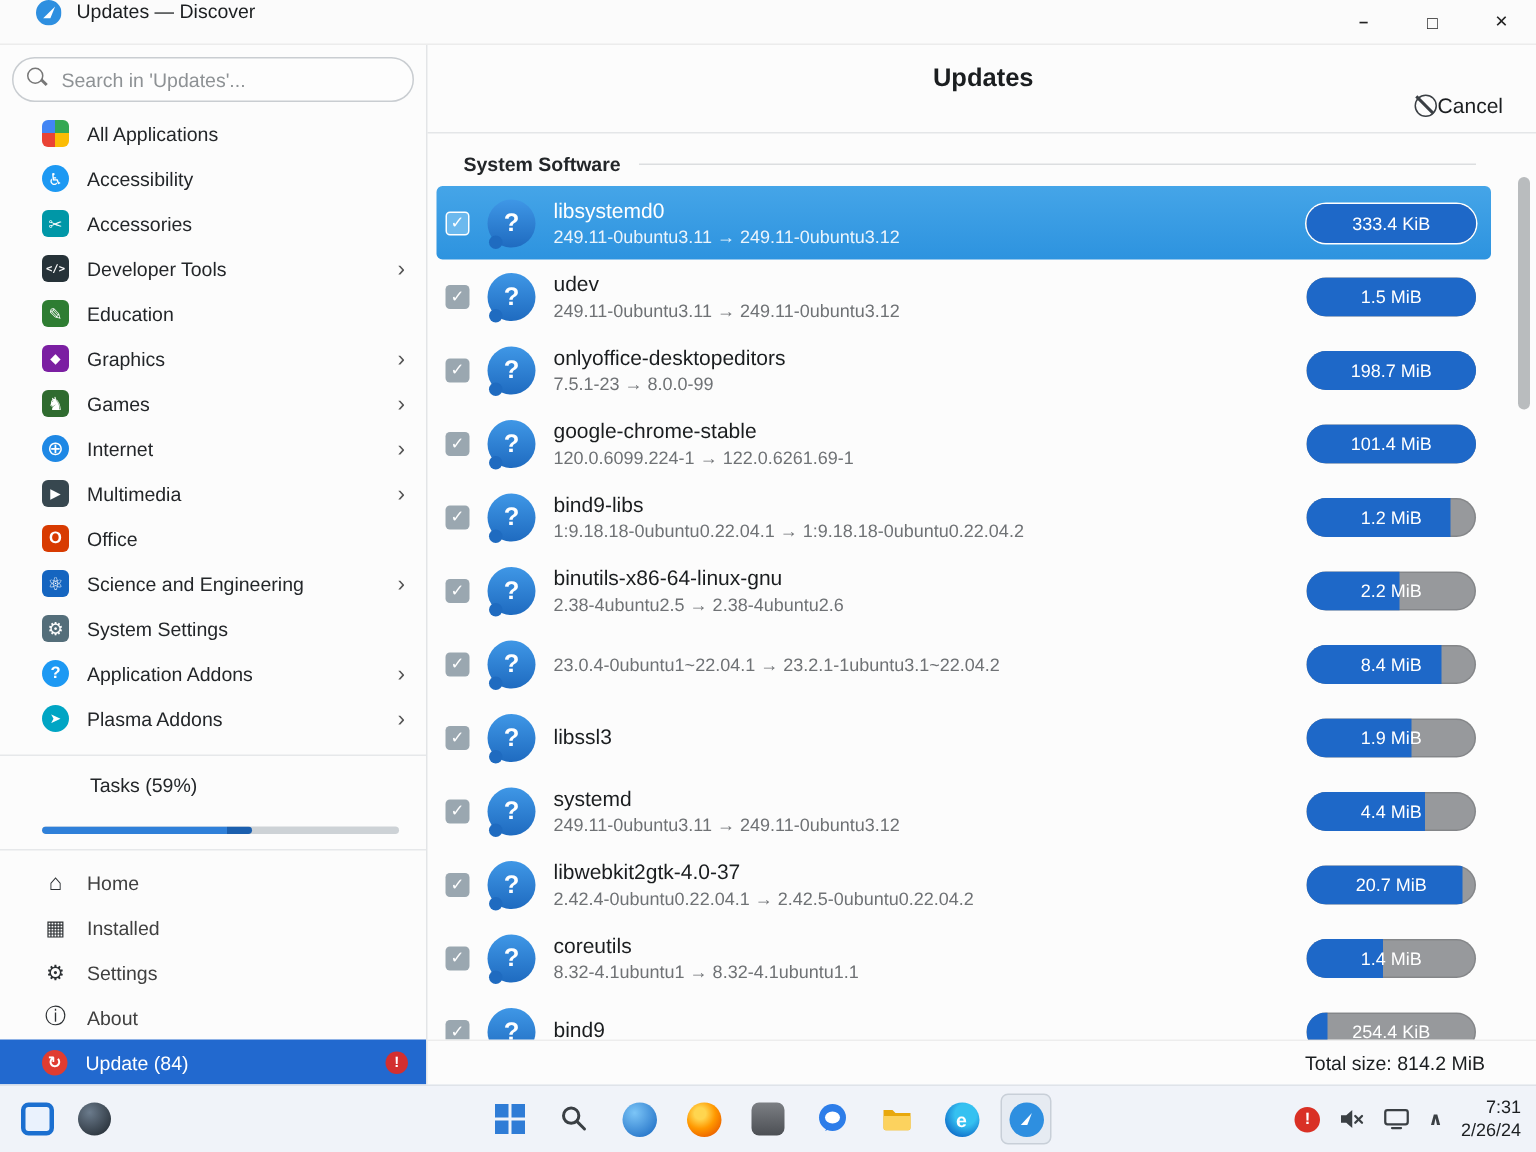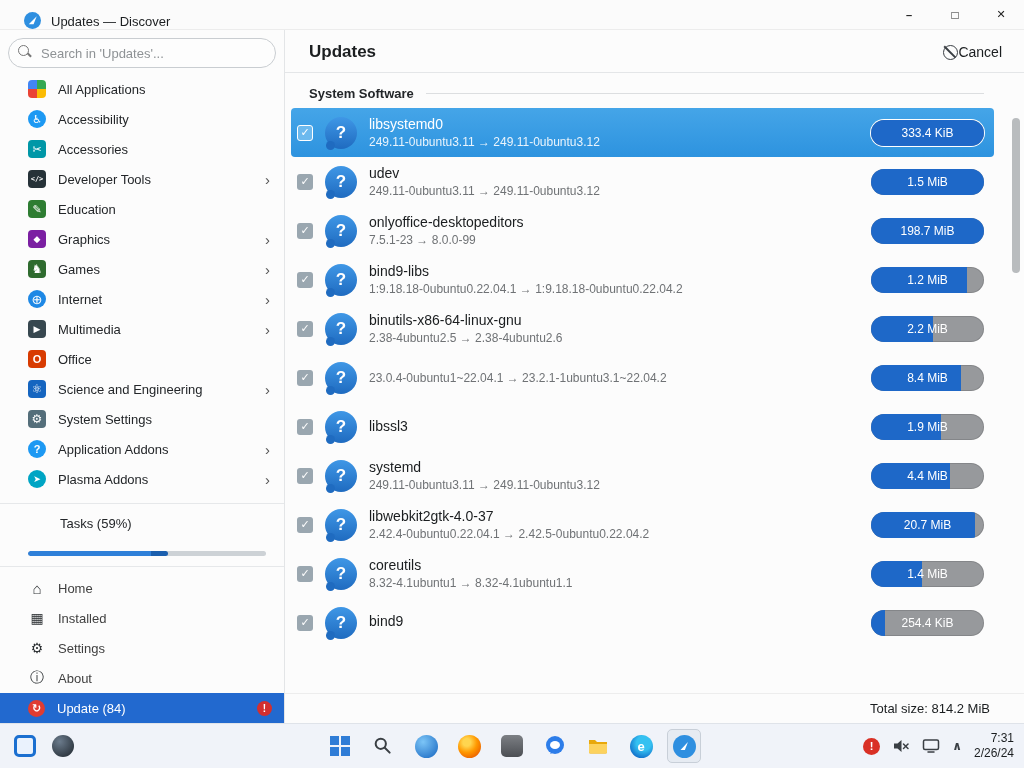--- a/index.html
+++ b/index.html
@@ -1,21 +1,21 @@
 <!DOCTYPE html>
 <html><head>
 <meta charset="utf-8">
 <style>
   * { box-sizing: border-box; margin: 0; padding: 0; }
   html,body { width:1024px; height:768px; }
   body { font-family:"Liberation Sans","DejaVu Sans",sans-serif; background:#d0d0d0; overflow:hidden; }
   .screen { width:1024px; height:768px; position:relative; background:#fcfcfc; overflow:hidden; }
 
   
-  .titlebar { height:30px; display:flex; align-items:flex-end; background:#fbfbfb; border-bottom:1px solid #ececec; padding-left:24px; }
+  .titlebar { height:30px; display:flex; align-items:flex-start; background:#fbfbfb; border-bottom:1px solid #ececec; padding-left:24px; }
   .titlebar .appicon { width:17px; height:17px; margin-right:10px; }
   .titlebar .title { font-size:13px; color:#1b1e20; }
   .wincontrols { margin-left:auto; display:flex; height:100%; }
   .winbtn { width:46px; height:100%; display:flex; align-items:center; justify-content:center; font-size:11px; color:#222; }
   .winbtn.min::before{content:"\2013"; font-weight:bold;}
   .winbtn.max::before{content:"\25A1"; font-size:12px;}
   .winbtn.close::before{content:"\2715";}
 
   
   .content { position:absolute; top:30px; bottom:45px; left:0; right:0; display:flex; background:#fcfcfc;justify-content:flex-end; }
@@ -79,21 +79,21 @@
   .ic-about::before { content:"\24D8"; }
   .nav-label { font-size:13px; color:#404040; }
 
   .update-row { height:30px; display:flex; align-items:center; gap:12px; padding:0 12px 0 28px; background:#2269cf; color:#fff; }
   .upd-ic { width:17px; height:17px; border-radius:50%; background:#e03c31; display:flex; align-items:center; justify-content:center; flex:0 0 17px; }
   .upd-ic::before { content:"\21BB"; color:#fff; font-size:11px; font-weight:bold; }
   .update-label { font-size:13px; flex:1; }
   .upd-badge { width:15px; height:15px; border-radius:50%; background:#d32f2f; color:#fff; font-size:10px; font-weight:bold; display:flex; align-items:center; justify-content:center; }
 
   
-  .main-header { display:flex; align-items:center; padding:12px 22px 10px 24px; }
+  .main-header { display:flex; align-items:center; padding:12px 22px 10px 24px;flex-direction:column; }
   .main-title { font-size:17px; font-weight:600; color:#1b1e20; }
   .cancel-btn { margin-left:auto; display:flex; align-items:center; gap:0; cursor:default; }
   .cancel-ic { width:15px; height:15px; border:1.6px solid #3a3f44; border-radius:50%; position:relative; }
   .cancel-ic::after { content:""; position:absolute; left:-2px; top:5px; width:16px; height:1.6px; background:#3a3f44; transform:rotate(45deg); }
   .cancel-label { font-size:14px; color:#1b1e20; }
   .main-divider { height:1px; background:#e4e6e8; }
 
   .section-row { display:flex; align-items:center; padding:13px 40px 7px 24px; }
   .section-label { font-size:13px; font-weight:bold; color:#232629; white-space:nowrap; }
   .section-line { flex:1; height:1px; background:#dcdee0; margin-left:12px; }
@@ -336,20 +336,32 @@
             <div class="utext">
               <div class="uname">onlyoffice-desktopeditors</div>
               <div class="uver">7.5.1-23 → 8.0.0-99</div>
             </div>
             <div class="sizebtn">
               <div class="sizefill" style="width: 100%;"></div>
               <span class="sizelabel">198.7 MiB</span>
             </div>
           </div>
 
+          <div class="urow">
+            <span class="cb"></span>
+            <span class="pkg"></span>
+            <div class="utext">
+              <div class="uname">google-chrome-stable</div>
+              <div class="uver">120.0.6099.224-1 → 122.0.6261.69-1</div>
+            </div>
+            <div class="sizebtn">
+              <div class="sizefill" style="width: 100%;"></div>
+              <span class="sizelabel">101.4 MiB</span>
+            </div>
+          </div>
 
           <div class="urow">
             <span class="cb"></span>
             <span class="pkg"></span>
             <div class="utext">
               <div class="uname">bind9-libs</div>
               <div class="uver">1:9.18.18-0ubuntu0.22.04.1 → 1:9.18.18-0ubuntu0.22.04.2</div>
             </div>
             <div class="sizebtn">
               <div class="sizefill" style="width: 85%;"></div>

